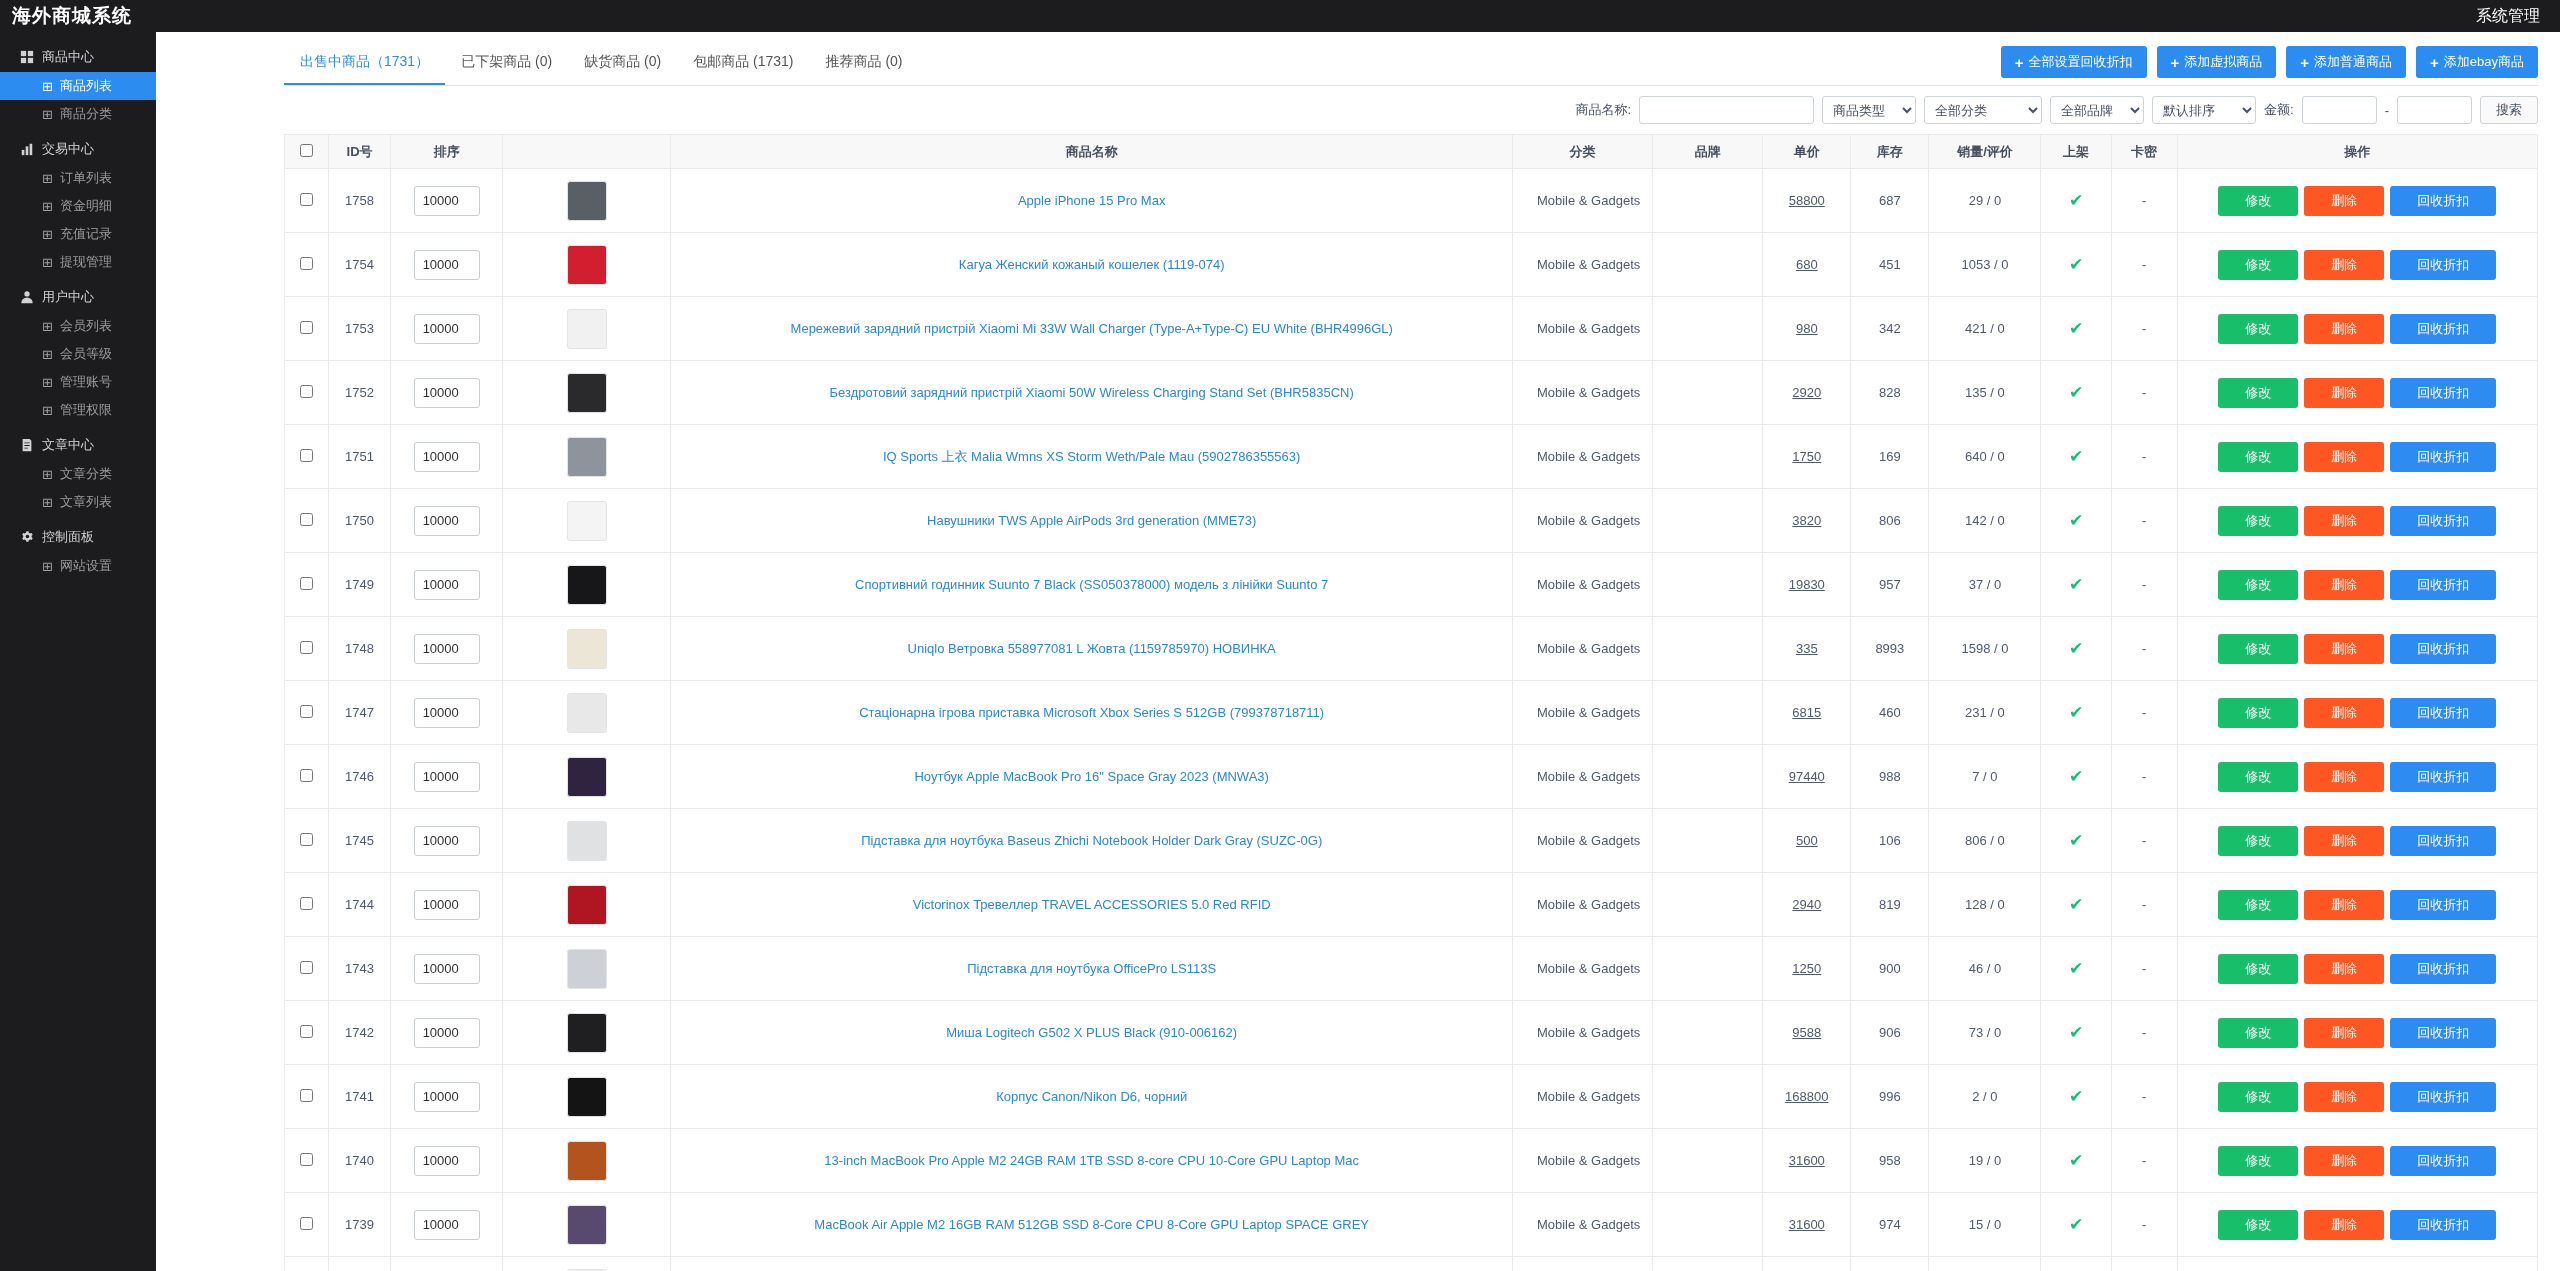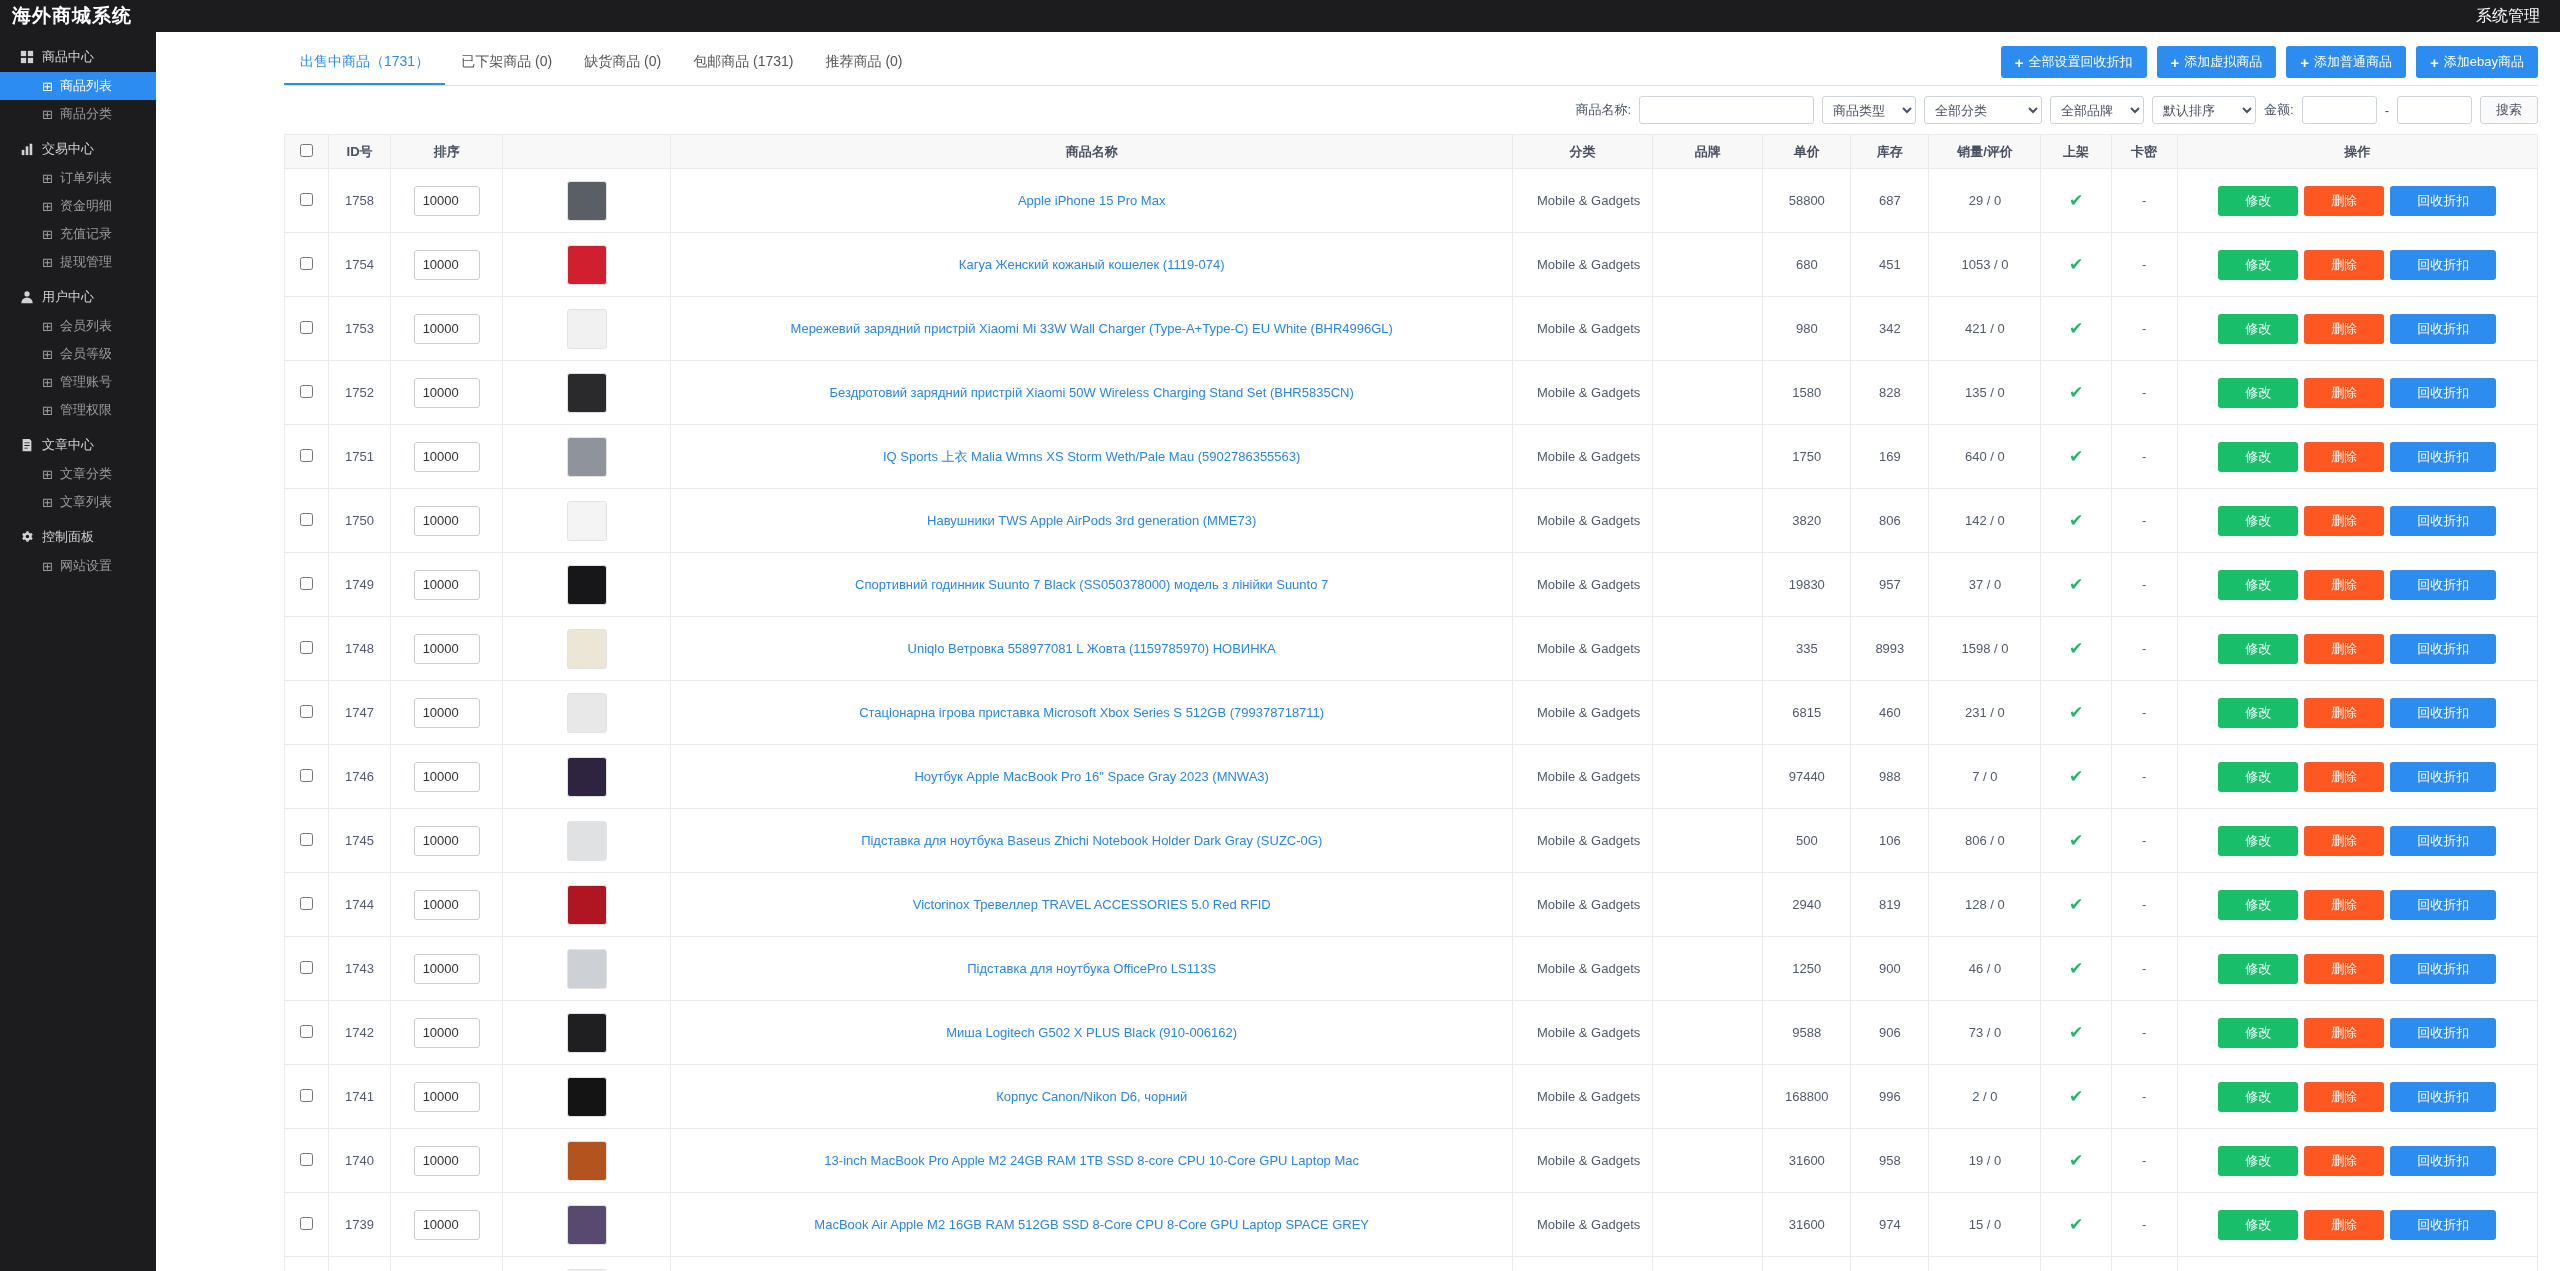--- a/index.html
+++ b/index.html
@@ -99,21 +99,21 @@
   .c-cat { width: 140px; }
   .c-brand { width: 110px; }
   .c-price { width: 88px; }
   .c-stock { width: 78px; }
   .c-sales { width: 112px; }
   .c-shelf { width: 70px; }
   .c-card { width: 66px; }
   .c-ops { width: 360px; }
   td.c-name { text-align: left; padding: 0 10px; }
   td.c-cat { text-align: left; padding-left: 12px; }
-  td.c-price { color: #ff9900; }
+  td.c-price { color: #ff9900; text-decoration: underline; }
   .product-link { color: #2b85e4; text-decoration: none; cursor: pointer; }
   .thumb { width: 40px; height: 40px; margin: 0 auto; border-radius: 3px; border: 1px solid #e3e3e3; }
   .sort-input {
     width: 66px; height: 30px; border: 1px solid #c9ced4; border-radius: 3px;
     padding: 8px 8px; font-size: 13px; color: #333; font-family: inherit;
   }
   .check { color: #19be6b; font-size: 17px; font-weight: bold; }
   .op-btn {
     height: 30px; padding: 0 27px; margin: 0 3px; border: none; border-radius: 3px;
     color: #fff; font-size: 13px; cursor: pointer; white-space: nowrap; font-family: inherit;
@@ -373,21 +373,21 @@
             <tr class="product-row">
     <td class="c-check"><input type="checkbox" style=""></td>
     <td class="c-id">1752</td>
     <td class="c-sort"><input class="sort-input" value="10000" style=""></td>
     <td class="c-img">
                 <div class="thumb" style="background: rgb(42, 42, 44);"></div>
               </td>
     <td class="c-name"><a class="product-link">Бездротовий зарядний пристрій Xiaomi 50W Wireless Charging Stand Set (BHR5835CN)</a></td>
     <td class="c-cat">Mobile &amp; Gadgets</td>
     <td class="c-brand"></td>
-    <td class="c-price">1580</td>
+    <td class="c-price">2920</td>
     <td class="c-stock">828</td>
     <td class="c-sales">135 / 0</td>
     <td class="c-shelf"><span class="check">✔</span></td>
     <td class="c-card">-</td>
     <td class="c-ops"><span class="ops"><button class="op-btn" style="background: rgb(25, 190, 107);">修改</button><button class="op-btn" style="background: rgb(255, 87, 34);">删除</button><button class="op-btn" style="background: rgb(45, 140, 240);">回收折扣</button></span></td>
   </tr>
             <tr class="product-row">
     <td class="c-check"><input type="checkbox" style=""></td>
     <td class="c-id">1751</td>
     <td class="c-sort"><input class="sort-input" value="10000" style=""></td>

